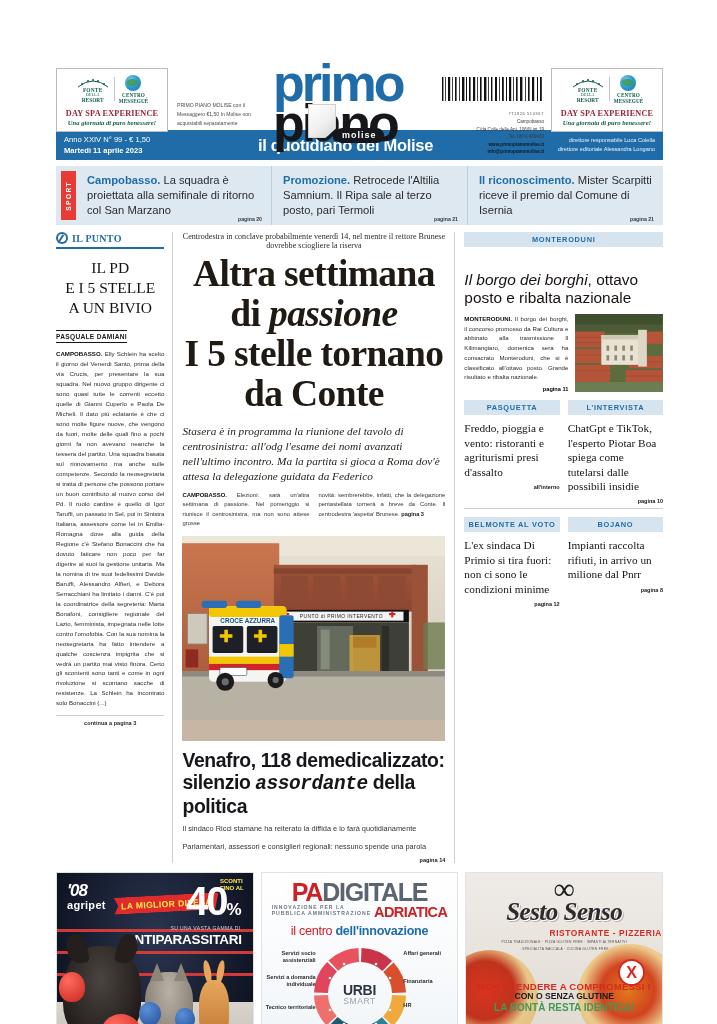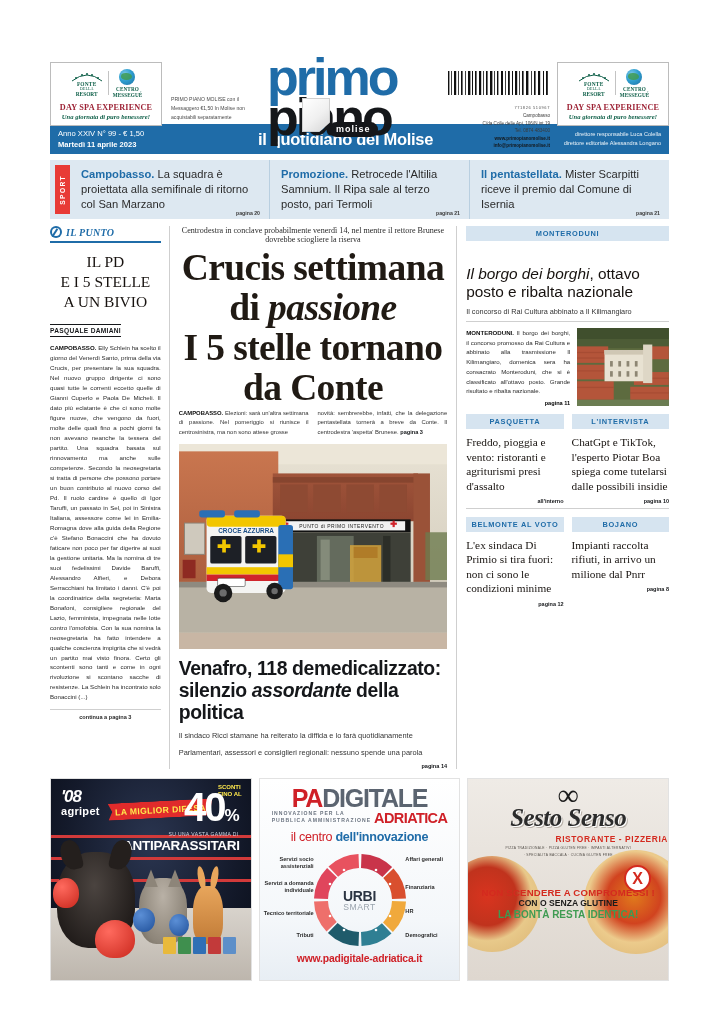--- a/index.html
+++ b/index.html
@@ -3,21 +3,21 @@
 <meta charset="utf-8">
 <title>Primo Piano Molise</title>
 <style>
   * { box-sizing: border-box; margin: 0; padding: 0; }
   html, body {
     width: 717px; height: 1024px;
     background: #ffffff;
     font-family: "Liberation Sans", sans-serif;
     overflow: hidden;
   }
-  .page { position: relative; width: 717px; height: 993px; background: #fff; padding: 10px; }
+  .page { position: relative; width: 717px; height: 993px; background: #fff; padding: 16px; }
 
   
   .masthead { display: flex; align-items: flex-start; padding: 52px 38px 0 40px; height: 108px; }
   .spa-box {
     width: 112px; height: 64px; border: 1px solid #bcbcbc; background: #fff;
     display: flex; flex-direction: column; align-items: center; justify-content: center;
     padding: 3px 2px;
   }
   .spa-logos { display: flex; align-items: center; justify-content: center; gap: 4px; width: 100%; }
   .spa-fonte { text-align: center; line-height: 1; }
@@ -101,21 +101,21 @@
   .col-center { width: 292px; padding: 0 9px; }
   .col-right { width: 217px; padding-left: 9px; border-left: 1px solid #cfcfcf; }
 
   
   .punto-head { display: flex; align-items: center; gap: 4px; border-bottom: 2px solid #1f6ca8; padding-bottom: 3px; }
   .punto-icon {
     width: 12px; height: 12px; border-radius: 50%; background: #1f6ca8; position: relative; flex: none;
   }
   .punto-icon:after { content:""; position:absolute; left:2px; top:2px; width:8px; height:8px; border-radius:50%; background:#fff; }
   .punto-icon:before { content:""; position:absolute; left:3.5px; top:1.5px; width:2px; height:9px; background:#1f6ca8; transform: rotate(32deg); z-index:2;}
-  .punto-label { font-family: "Liberation Serif", serif; font-weight: bold; font-size: 10px; color: #1f6ca8; letter-spacing: .3px; font-style: italic; }
+  .punto-label { font-family: "Liberation Serif", serif; font-weight: bold; font-size: 10px; color: #1f6ca8; letter-spacing: .3px; }
   .punto-title {
     font-family: "Liberation Serif", serif; font-size: 15.5px; line-height: 1.28;
     text-align: center; color: #17120f; margin: 9px 0 8px;
   }
   .byline {
     font-size: 6.6px; font-weight: bold; letter-spacing: .3px; color: #15171a;
     border-bottom: 1px solid #15171a; border-top: 1px solid #15171a;
     padding: 2px 0; margin-bottom: 6px; display: inline-block;
   }
   .lead-body { font-size: 6.15px; line-height: 1.62; text-align: justify; color: #2a2a2a; }
@@ -137,21 +137,21 @@
   .two-col-brief { display: flex; gap: 9px; font-size: 5.9px; line-height: 1.62; color: #333; text-align: justify; }
   .two-col-brief > div { flex: 1; }
   .two-col-brief b { color: #0d0d0d; }
   .pg-ref { font-weight: bold; font-size: 5.6px; color: #15171a; }
   .photo-main {
     margin-top: 7px; height: 205px; width: 100%; position: relative; overflow: hidden; background: #c8b6a4;
   }
   .venafro-title {
     font-size: 19.4px; font-weight: bold; line-height: 1.14; color: #15171a; margin-top: 8px; letter-spacing: -.4px;
   }
-  .venafro-title em { font-style: italic; }
+  .venafro-title em { font-style: italic; font-family: Liberation Mono, monospace; }
   .venafro-sub { font-size: 7.4px; line-height: 1.55; color: #333; margin-top: 6px; }
   .venafro-pg { font-size: 5.6px; font-weight: bold; text-align: right; margin-top: 5px; color: #15171a; }
 
   
   .sec-tag {
     background: #d6e4f0; color: #1f6ca8; font-weight: bold; font-size: 7.4px;
     text-align: center; padding: 3px 0; letter-spacing: .7px;
   }
   .sec-title {
     font-family: Liberation Sans, sans-serif; font-size: 15.4px; line-height: 1.2; color: #17120f; margin: 24px 0 5px;
@@ -400,21 +400,21 @@
       <p><b>Campobasso.</b><span> La squadra è proiettata alla semifinale di ritorno col San Marzano</span></p>
       <div class="sport-page">pagina 20</div>
     </div>
 
     <div class="sport-item">
       <p><b>Promozione.</b><span> Retrocede l'Altilia Samnium. Il Ripa sale al terzo posto, pari Termoli</span></p>
       <div class="sport-page">pagina 21</div>
     </div>
 
     <div class="sport-item">
-      <p><b>Il pentastellata.</b><span> Mister Scarpitti riceve il premio dal Comune di Isernia</span></p>
+      <p><b>Il riconoscimento.</b><span> Mister Scarpitti riceve il premio dal Comune di Isernia</span></p>
       <div class="sport-page">pagina 21</div>
     </div>
   </div>
 
   <div class="main">
 
     <div class="col-left">
       <div class="punto-head">
         <span class="punto-icon"></span>
         <span class="punto-label">IL PUNTO</span>
@@ -423,23 +423,24 @@
 E I 5 STELLE
 A UN BIVIO</div>
       <div class="byline">PASQUALE DAMIANI</div>
       <div class="lead-body"><b>CAMPOBASSO.</b><span> Elly Schlein ha scelto il giorno del Venerdì Santo, prima della via Crucis, per presentare la sua squadra. Nel nuovo gruppo dirigente ci sono quasi tutte le correnti eccetto quelle di Gianni Cuperlo e Paola De Micheli. Il dato più eclatante è che ci sono molte figure nuove, che vengono da fuori, molte delle quali fino a pochi giorni fa non avevano neanche la tessera del partito. Una squadra basata sul rinnovamento ma anche sulle competenze. Secondo la neosegretaria si tratta di persone che possono portare un buon contributo al nuovo corso del Pd. Il ruolo cardine è quello di Igor Taruffi, un passato in Sel, poi in Sinistra Italiana, assessore come lei in Emilia-Romagna dove alla guida della Regione c'è Stefano Bonaccini che ha dovuto faticare non poco per far digerire ai suoi la gestione unitaria. Ma la nomina di tre suoi fedelissimi Davide Baruffi, Alessandro Alfieri, e Debora Serracchiani ha limitato i danni. C'è poi la coordinatrice della segreteria: Marta Bonafoni, consigliere regionale del Lazio, femminista, impegnata nelle lotte contro l'omofobia. Con la sua nomina la neosegretaria ha fatto intendere a qualche coscienza impigrita che si vedrà un partito mai visto finora. Certo gli scontenti sono tanti e come in ogni rivoluzione si scontano sacche di resistenze. La Schlein ha incontrato solo Bonaccini (...)</span></div>
       <div class="continua">continua a pagina 3</div>
     </div>
 
     <div class="col-center">
       <div class="occhiello">Centrodestra in conclave probabilmente venerdì 14, nel mentre il rettore Brunese dovrebbe sciogliere la riserva</div>
       <div class="headline">
-        <div><span>Crucis settimana di </span><em>passione</em></div>
+        <div><span>Altra settimana di </span><em>passione</em></div>
         <div>I 5 stelle tornano da Conte</div>
       </div>
+      <div class="subdeck">Stasera è in programma la riunione del tavolo di centrosinistra: all'odg l'esame dei nomi avanzati nell'ultimo incontro. Ma la partita si gioca a Roma dov'è attesa la delegazione guidata da Federico</div>
       <div class="two-col-brief">
         <div><b>CAMPOBASSO.</b><span> Elezioni: sarà un'altra settimana di passione. Nel pomeriggio si riunisce il centrosinistra, ma non sono attese grosse</span></div>
         <div><span>novità: sembrerebbe, infatti, che la delegazione pentastellata tornerà a breve da Conte. Il centrodestra 'aspetta' Brunese.</span> <span class="pg-ref">pagina 3</span></div>
       </div>
 
       <div class="photo-main">
         <svg class="photo-ov" viewBox="0 0 292 205" preserveAspectRatio="none">
           <defs>
             <linearGradient id="sky" x1="0" y1="0" x2="0" y2="1">
                 <stop offset="0" stop-color="#e8e2d4"></stop>
@@ -517,21 +518,20 @@
         <div><span>silenzio </span><em>assordante</em><span> della politica</span></div>
       </div>
       <div class="venafro-sub">Il sindaco Ricci stamane ha reiterato la diffida e lo farà quotidianamente</div>
       <div class="venafro-sub">Parlamentari, assessori e consiglieri regionali: nessuno spende una parola</div>
       <div class="venafro-pg">pagina 14</div>
     </div>
 
     <div class="col-right">
       <div class="sec-tag">MONTERODUNI</div>
       <div class="sec-title"><em>Il borgo dei borghi</em><span>, ottavo posto e ribalta nazionale</span></div>
-      <div class="sec-kicker">Il concorso di Rai Cultura abbinato a Il Kilimangiaro</div>
       <div class="borgo-body">
         <div>
           <div class="borgo-text"><b>MONTERODUNI.</b><span> Il borgo dei borghi, il concorso promosso da Rai Cultura e abbinato alla trasmissione Il Kilimangiaro, domenica sera ha consacrato Monteroduni, che si è classificato all'ottavo posto. Grande risultato e ribalta nazionale.</span></div>
           <div class="borgo-pg">pagina 11</div>
         </div>
         <div class="borgo-photo">
           <svg class="photo-ov" viewBox="0 0 100 78" preserveAspectRatio="none">
             <rect width="100" height="78" fill="#5d6b3f"></rect>
             <rect y="0" width="100" height="22" fill="#4d5c36"></rect>
             <g fill="#b4553a">

